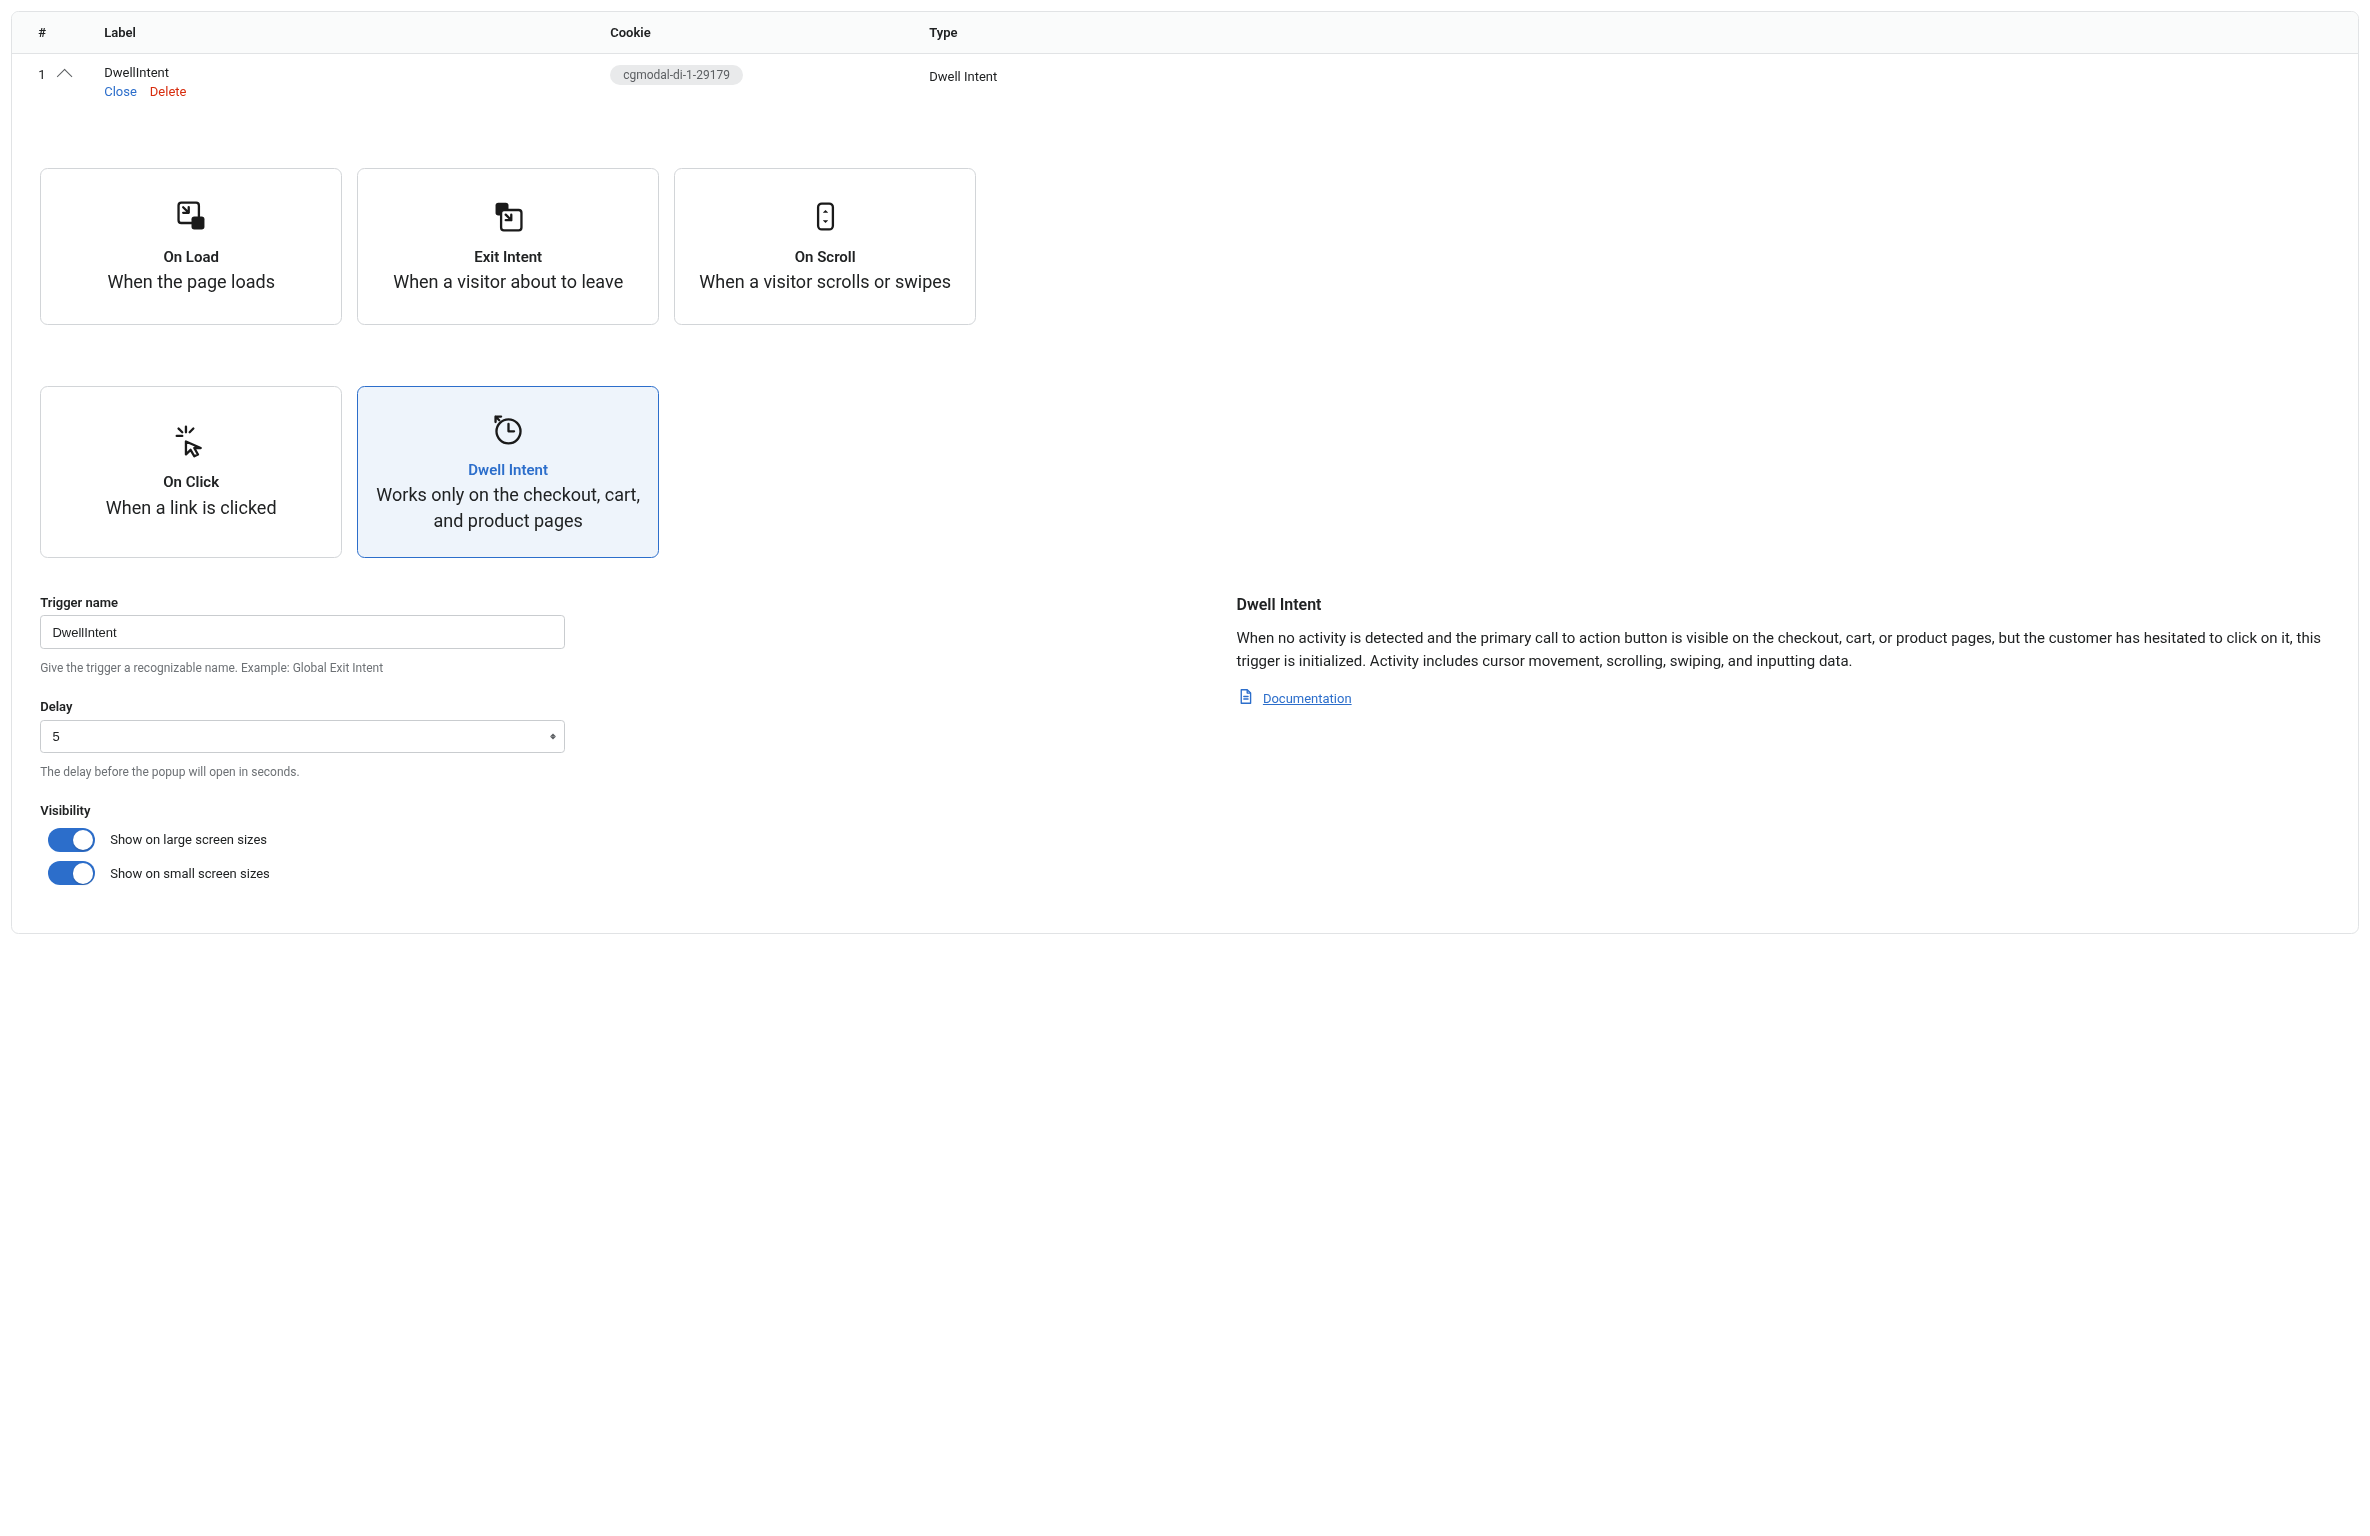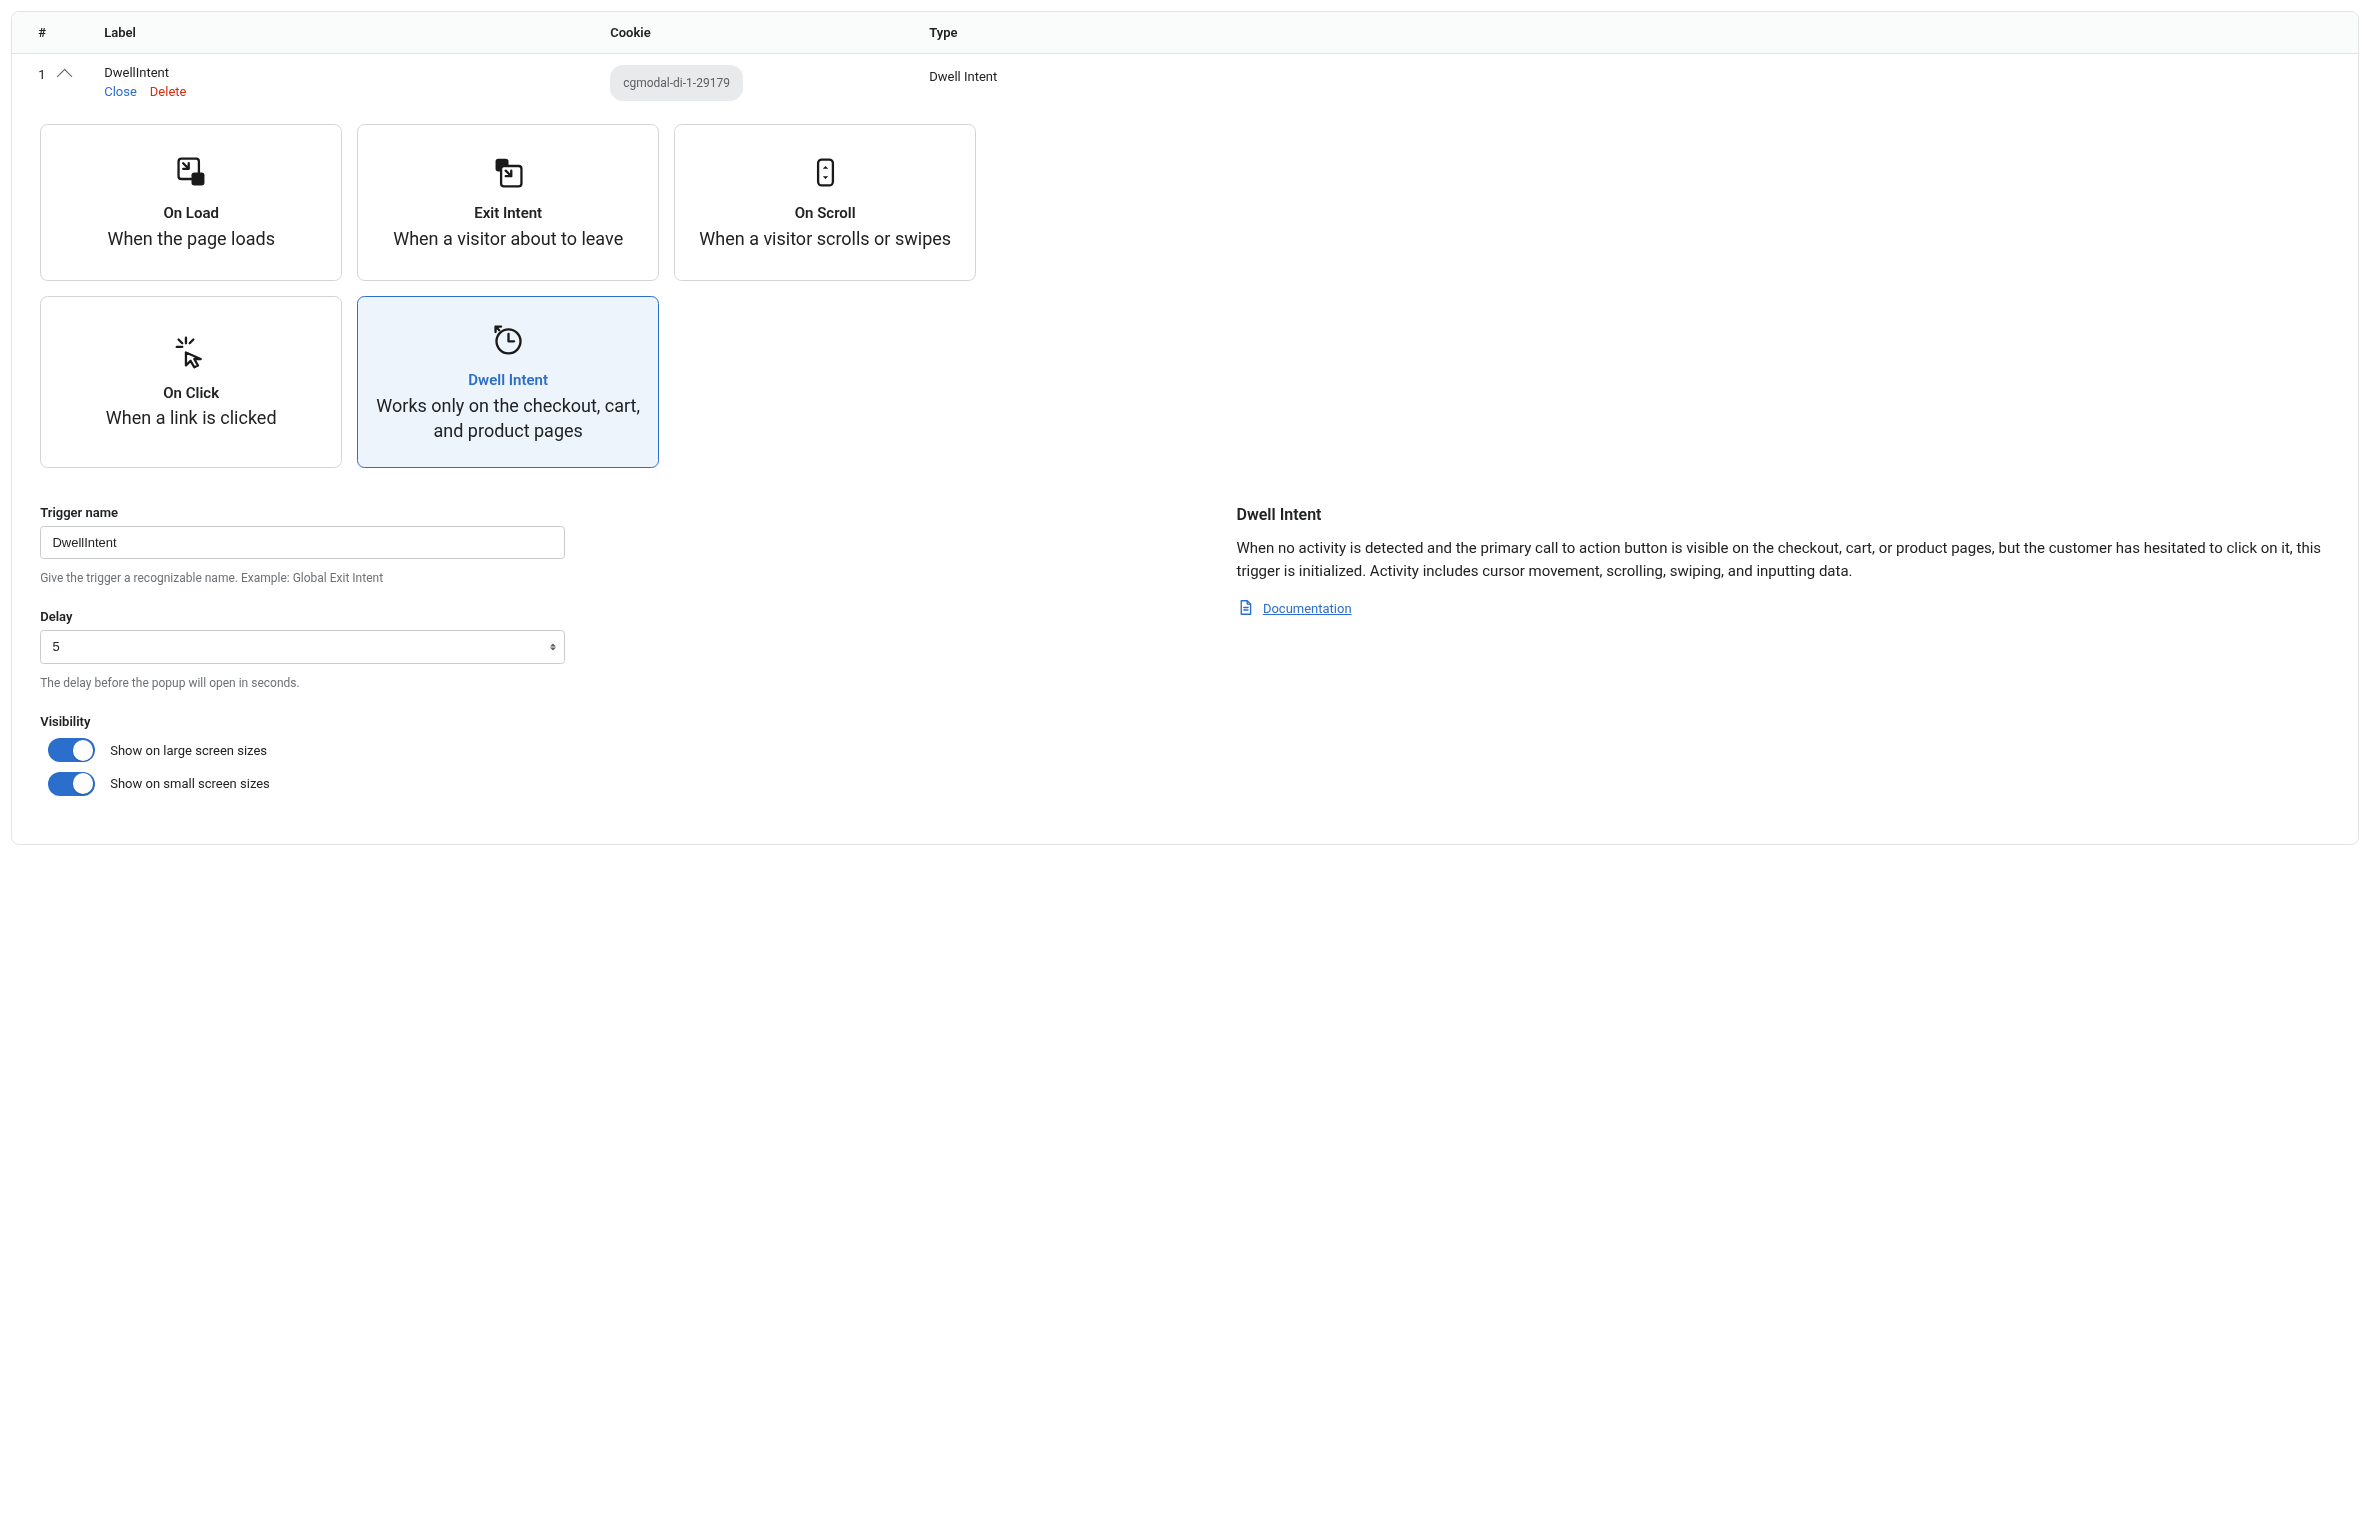--- a/index.html
+++ b/index.html
@@ -61,21 +61,21 @@
     gap: 13px;
     font-size: 13px;
   }
   .link-close { color: #2c6ecb; cursor: pointer; }
   .link-delete { color: #d72c0d; cursor: pointer; }
   .cookie-badge {
     display: inline-block;
     background: #e9eaeb;
     color: #5c5f62;
     border-radius: 13px;
-    padding: 11px 13px;
+    padding: 3px 13px;
     font-size: 12px;
   }
   .type-text {
     font-size: 13px;
     color: #202223;
     padding-top: 3.7px;
   }
 
   .content {
     padding: 17px 28px 24px 28px;
@@ -92,20 +92,21 @@
     border-radius: 7.5px;
     padding: 24px 15px;
     text-align: center;
     cursor: pointer;
     background: #fff;
     min-height: 157px;
     display: flex;
     flex-direction: column;
     align-items: center;
     justify-content: center;
+    margin-top: 46px;
   }
   .card.selected {
     border: 0.9px solid #2c6ecb;
     background: #eef4fb;
   }
   .card-icon {
     margin-bottom: 13px;
     height: 37px;
     display: flex;
     align-items: center;

